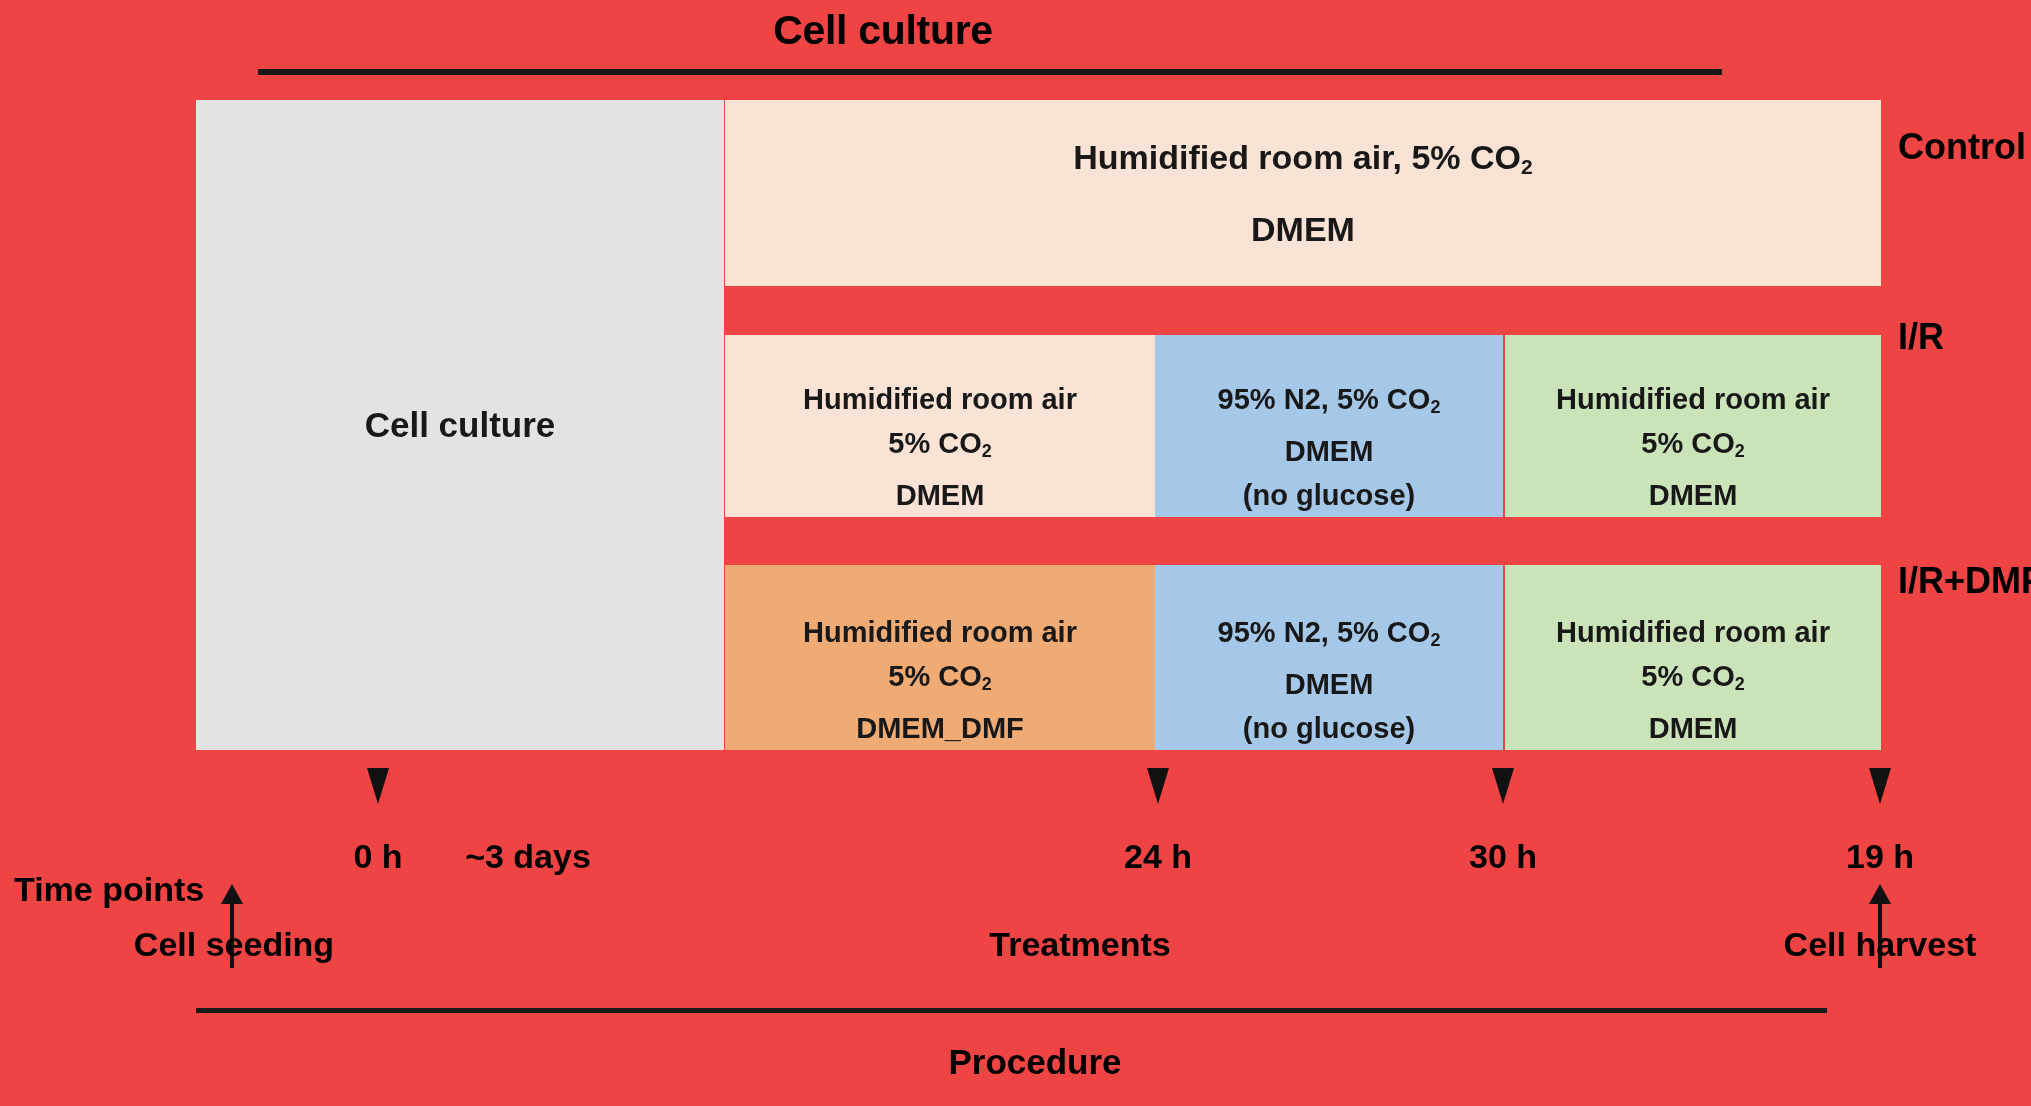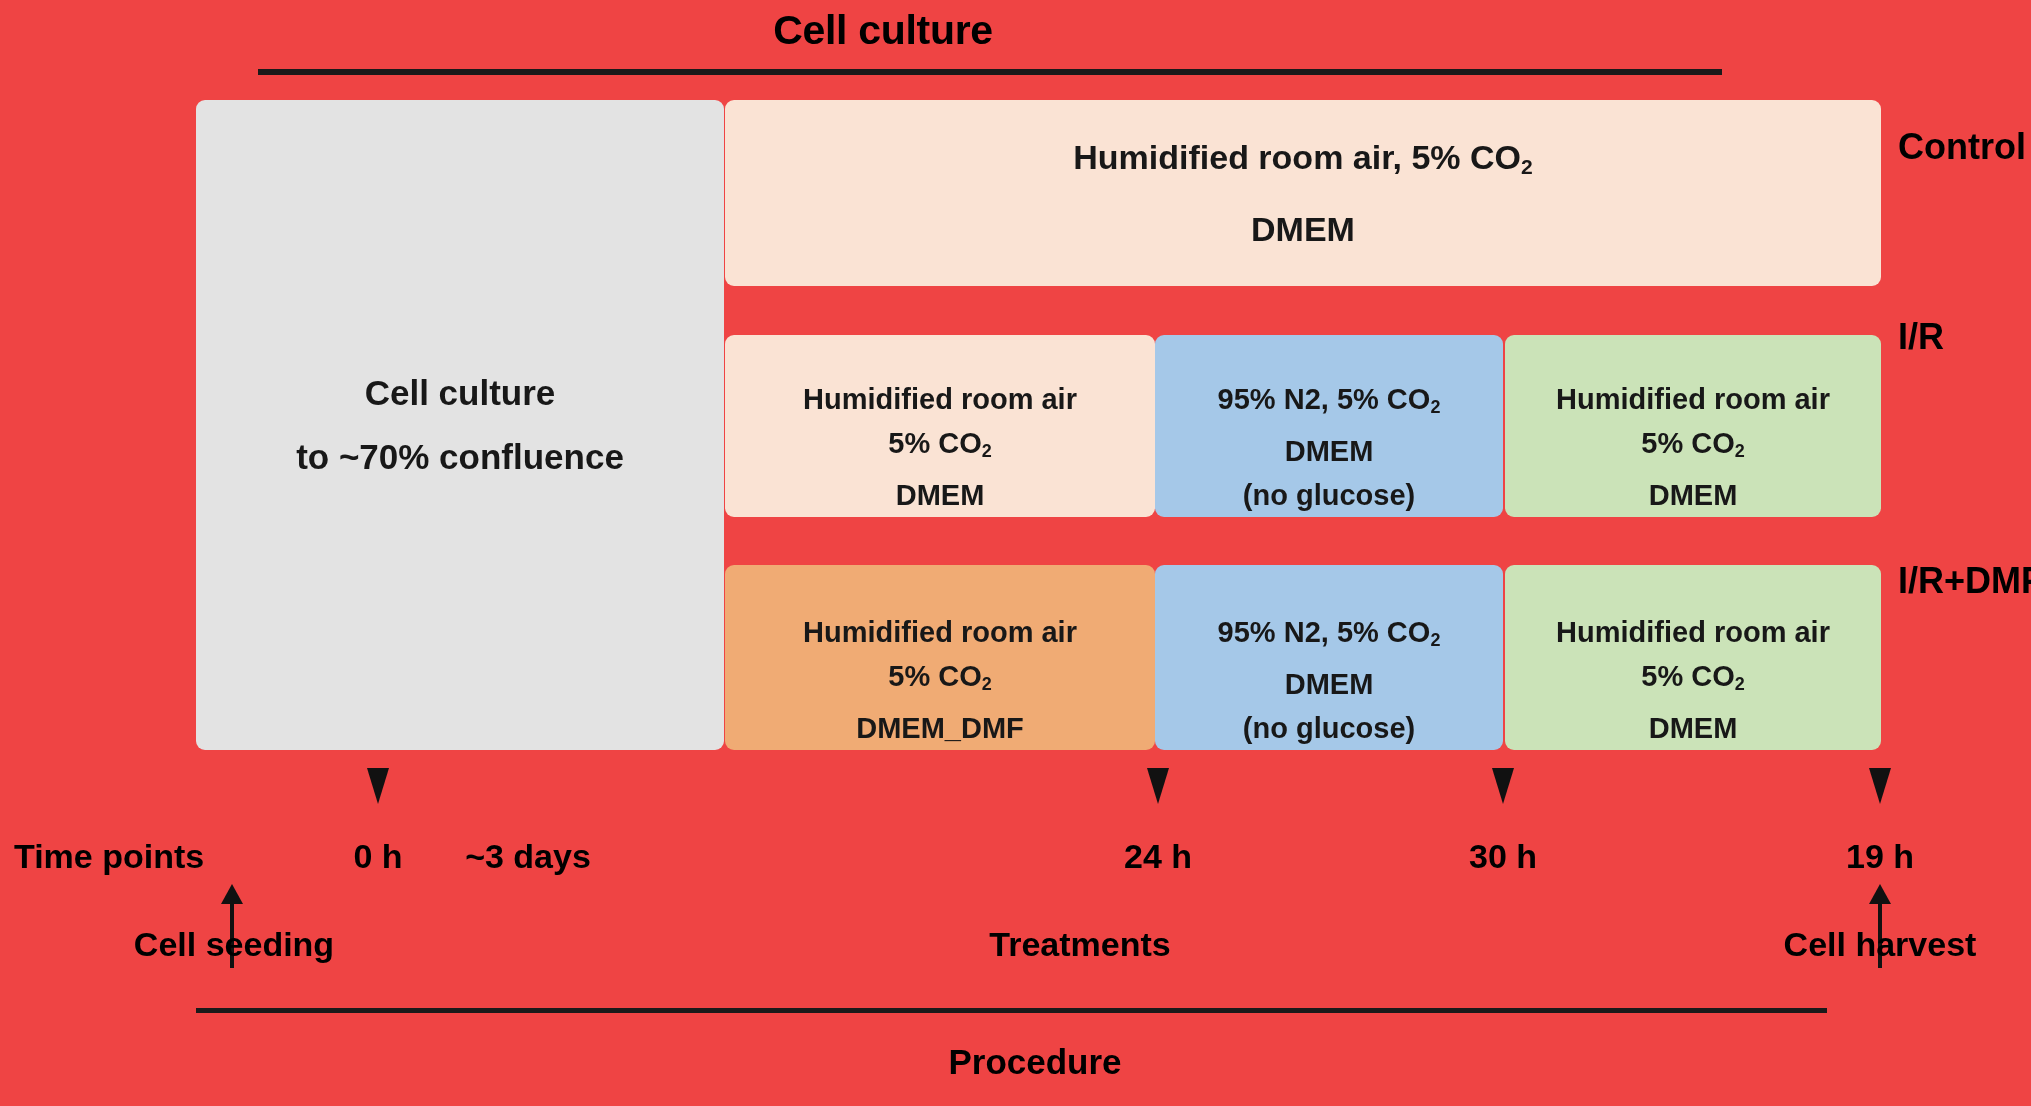--- a/index.html
+++ b/index.html
@@ -42,21 +42,20 @@
   
   .block {
     box-sizing: border-box;
     display: flex;
     flex-direction: column;
     align-items: center;
     justify-content: center;
     text-align: center;
     font-weight: bold;
     color: #181818;
-    border-radius: 9px;
   }
   .block .ln { display: block; white-space: nowrap; }
 
   #blk-culture {
     left: 196px; top: 100px; width: 528px; height: 650px;
     background: #e3e3e3;
     font-size: 35px;
     line-height: 64px;
   }
 
@@ -99,21 +98,21 @@
   }
 
   
   .tp-label {
     font-size: 34px;
     font-weight: bold;
     text-align: center;
     white-space: nowrap;
   }
   #tp-heading {
-    left: 14px; top: 837px;
+    left: 14px; top: 870px;
     font-size: 34px; font-weight: bold; white-space: nowrap;
   }
   #tp-days  { left: 398px; top: 837px; width: 260px; }
   #tp-0h    { left: 298px; top: 837px; width: 160px; }
   #tp-24h   { left: 1078px; top: 837px; width: 160px; }
   #tp-30h   { left: 1423px; top: 837px; width: 160px; }
   #tp-34h   { left: 1800px; top: 837px; width: 160px; }
 
   
   .uparrow { width: 4px; background: #111111; }
@@ -145,21 +144,20 @@
 </head>
 <body>
 
 <div id="canvas">
 
   <div class="abs" id="top-title">Cell culture</div>
   <div class="abs" id="top-rule"></div>
 
   <div class="abs block" id="blk-culture">
     <span class="ln">Cell culture</span>
-    <span class="ln">to ~70% confluence</span>
   </div>
 
   <div class="abs block" id="blk-control">
     <span class="ln"><span>Humidified room air, 5% CO</span><sub>2</sub></span>
     <span class="ln">DMEM</span>
   </div>
   <div class="abs group-label" id="lbl-control">Control</div>
 
   <div class="abs block row-cell" id="blk-ir-1">
     <span class="ln">Humidified room air</span>

